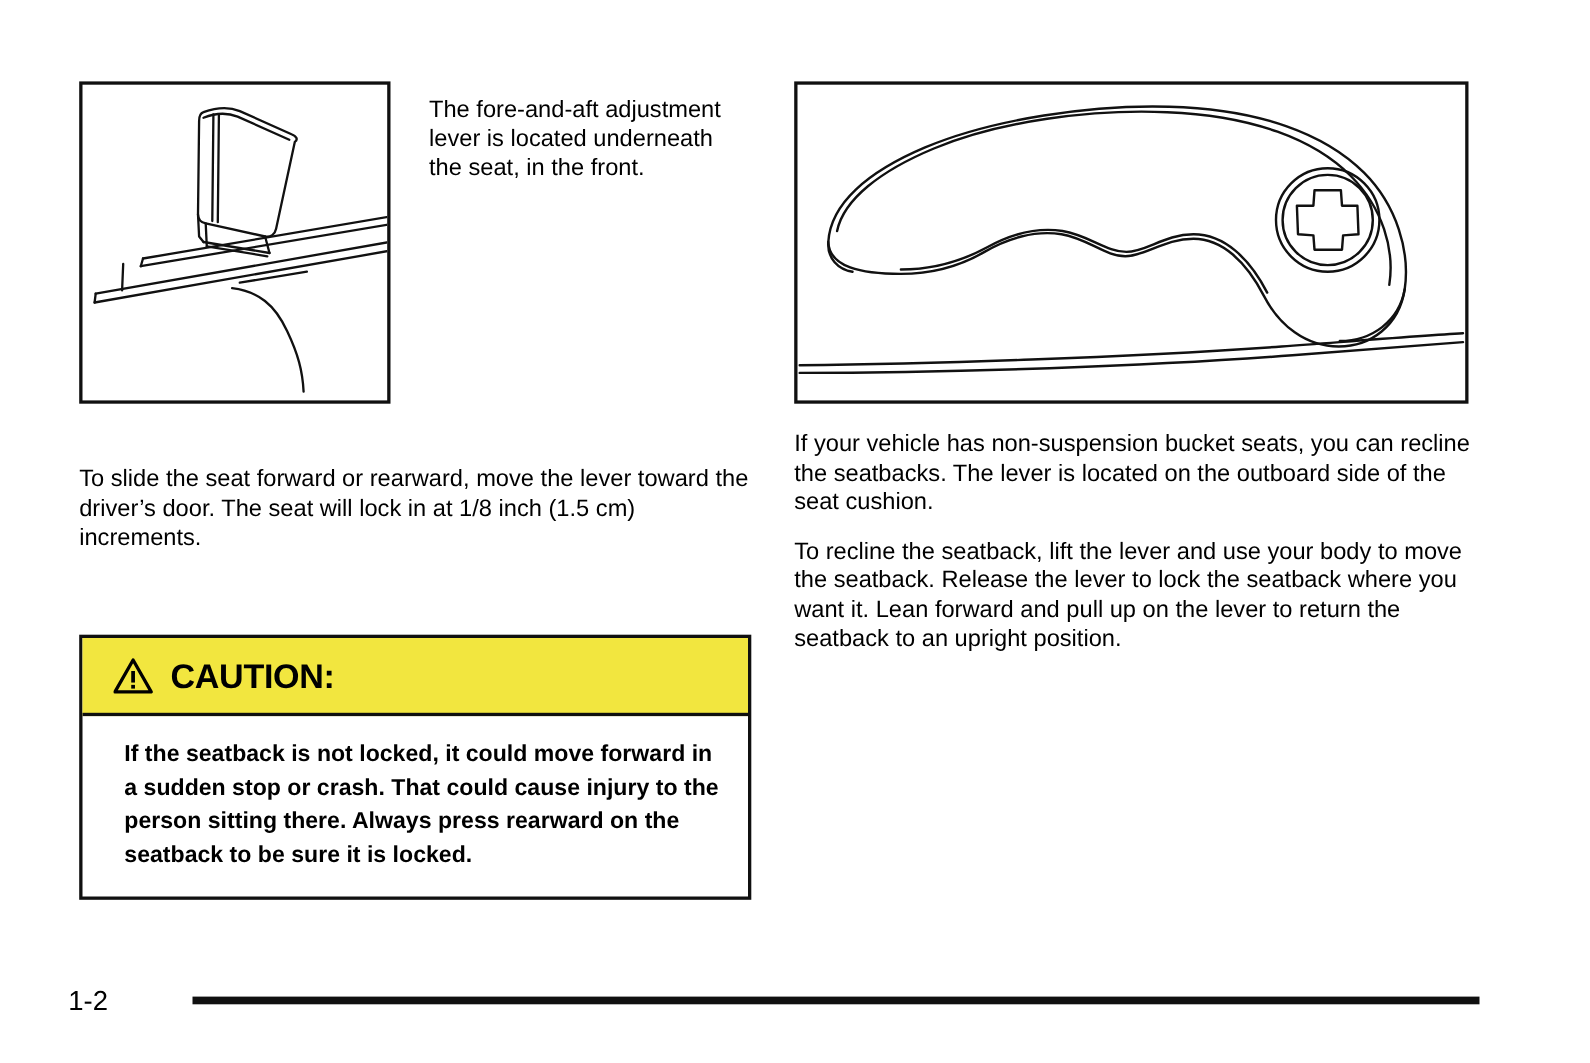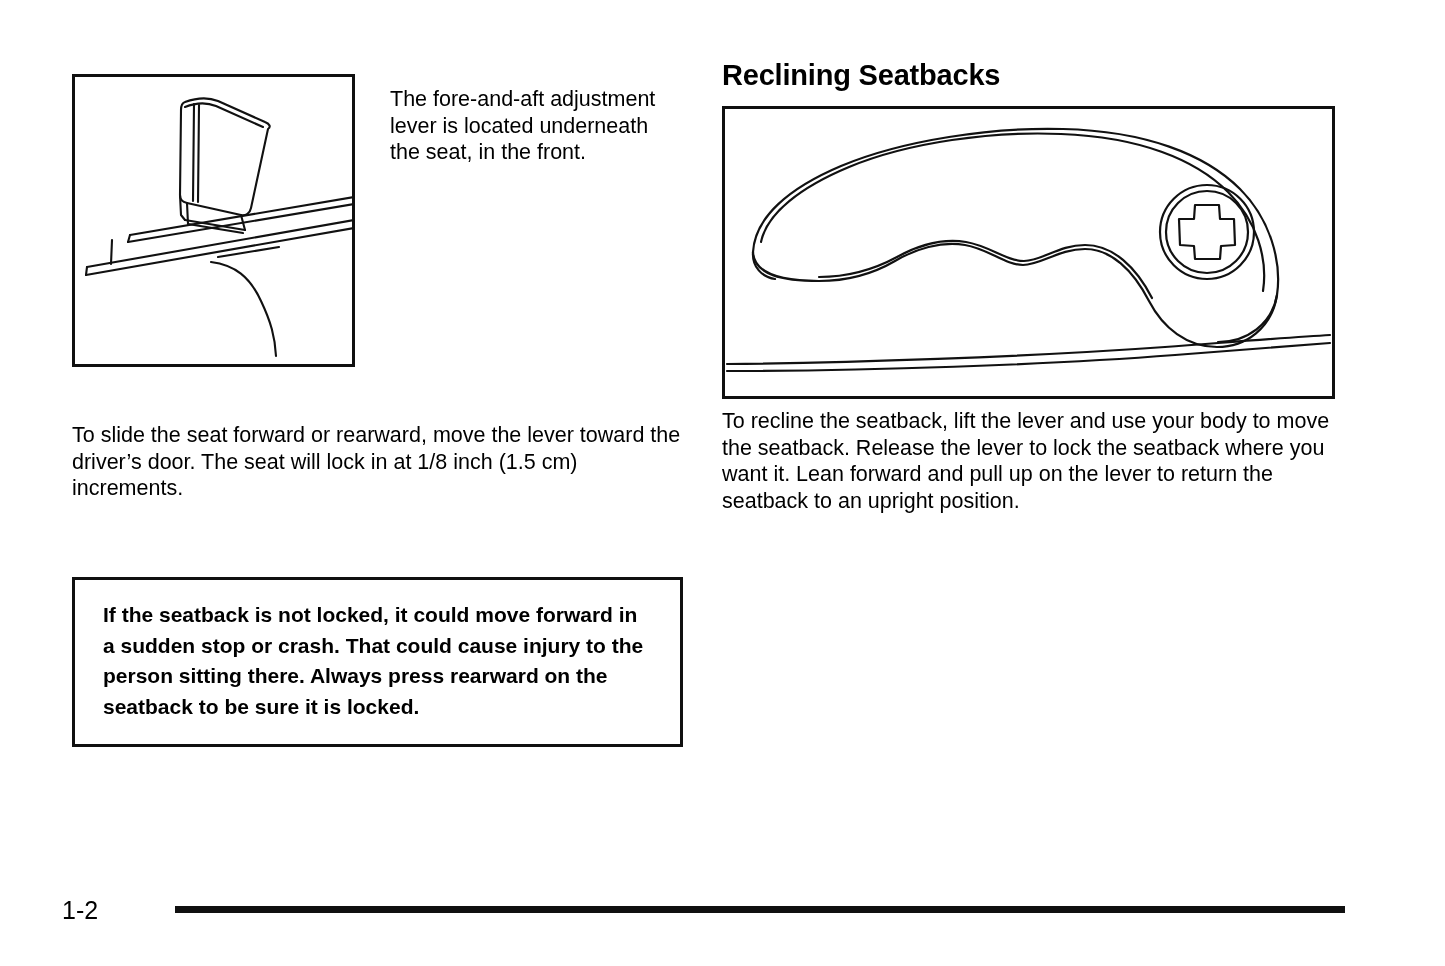--- a/index.html
+++ b/index.html
@@ -117,21 +117,21 @@
     display: block;
   }
   .caution-title {
     font-size: 31px;
     font-weight: bold;
     letter-spacing: -0.3px;
     margin-left: 16px;
     line-height: 1;
   }
   .caution-body {
-    padding: 20px 26px 22px 28px;
+    padding: 20px 26px 22px 38px;
     font-size: 21px;
     font-weight: bold;
     line-height: 30.5px;
     box-sizing: border-box;
   }
 
   
   .fig-right {
     position: relative;
     margin-top: 14px;
@@ -206,29 +206,38 @@
             <path d="M143 180 L204 170"></path>
           </g>
         </svg>
       </div>
 
       <div class="fig-caption-left">The fore-and-aft adjustment lever is located underneath the seat, in the front.</div>
 
       <div class="para-below-figure">To slide the seat forward or rearward, move the lever toward the driver’s door. The seat will lock in at 1/8 inch (1.5 cm) increments.</div>
 
       <div class="caution-box">
+        <div class="caution-header">
+          <span class="warning-triangle-wrap">
+            <svg class="warning-triangle" viewBox="0 0 36 33" aria-hidden="true">
+              <path d="M18 2 L34.5 31 L1.5 31 Z" fill="none" stroke="#000" stroke-width="3" stroke-linejoin="round"></path>
+              <rect x="16.3" y="12" width="3.4" height="10.5" fill="#000"></rect>
+              <rect x="16.3" y="24.6" width="3.4" height="3.4" fill="#000"></rect>
+            </svg>
+          </span>
+          <span class="caution-title">CAUTION:</span>
+        </div>
         <div class="caution-body">If the seatback is not locked, it could move forward in a sudden stop or crash. That could cause injury to the person sitting there. Always press rearward on the seatback to be sure it is locked.</div>
       </div>
 
     </div>
   </div>
 
   <div class="col-right">
 
-    <h2 class="section-heading">Reclining Seatbacks</h2>
 
     <div class="figure-box fig-right">
       <svg viewBox="0 0 607 287" width="607" height="287" aria-hidden="true">
         <g fill="none" stroke="#111111" stroke-width="2.2" stroke-linejoin="round" stroke-linecap="round">
 
           <path d="M28 143
                    C30 108 64 79 116 57
                    C178 31 268 18 338 20
                    C420 22 480 45 515 80
                    C545 110 557 152 552 186
@@ -265,20 +274,21 @@
         </g>
 
         <g fill="none" stroke="#111111" stroke-width="2.2" stroke-linecap="round">
           <path d="M2 255 C120 254 300 248 440 238 C520 232 570 228 605 226"></path>
           <path d="M2 262 C140 262 320 256 450 246 C530 240 575 236 605 234"></path>
         </g>
       </svg>
     </div>
 
     <div class="right-text-block">
+      <p class="body-text" style="margin:0;">If your vehicle has non-suspension bucket seats, you can recline the seatbacks. The lever is located on the outboard side of the seat cushion.</p>
       <p class="body-text" style="margin:18px 0 16px 0;">To recline the seatback, lift the lever and use your body to move the seatback. Release the lever to lock the seatback where you want it. Lean forward and pull up on the lever to return the seatback to an upright position.</p>
     </div>
   </div>
 
   <div class="page-number">1-2</div>
   <div class="footer-rule"></div>
 
 </div>
 
 </body></html>

